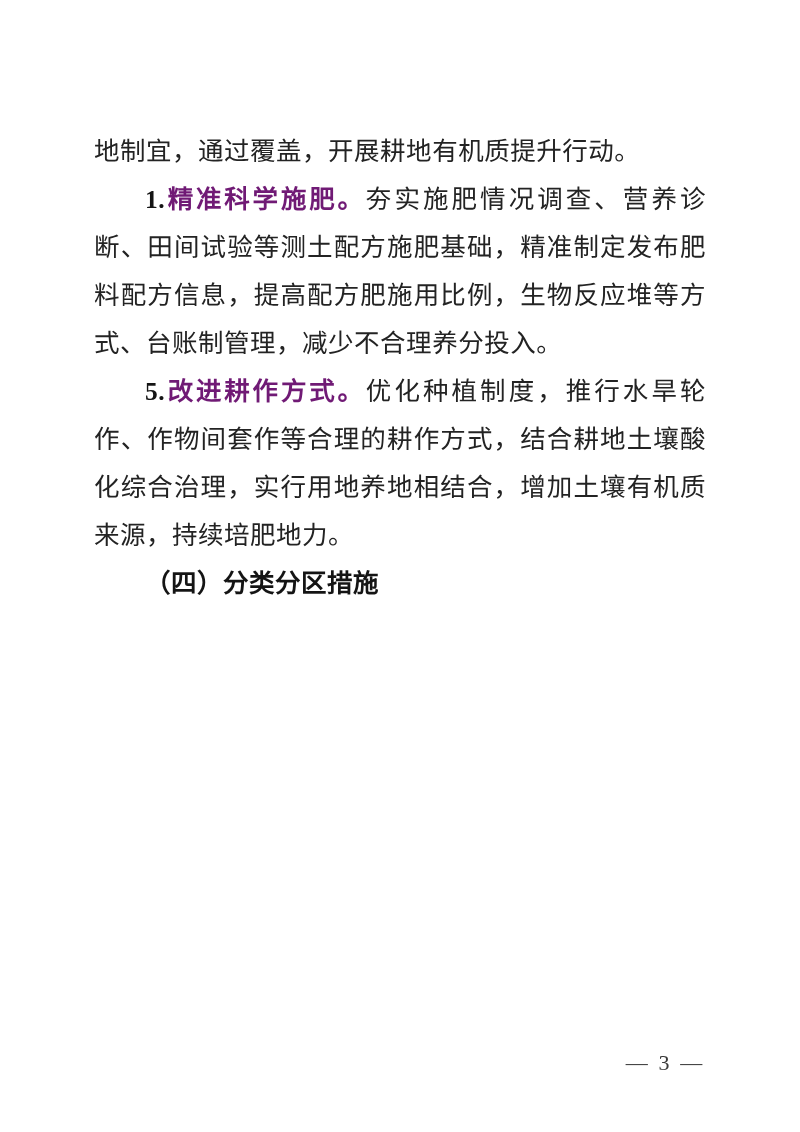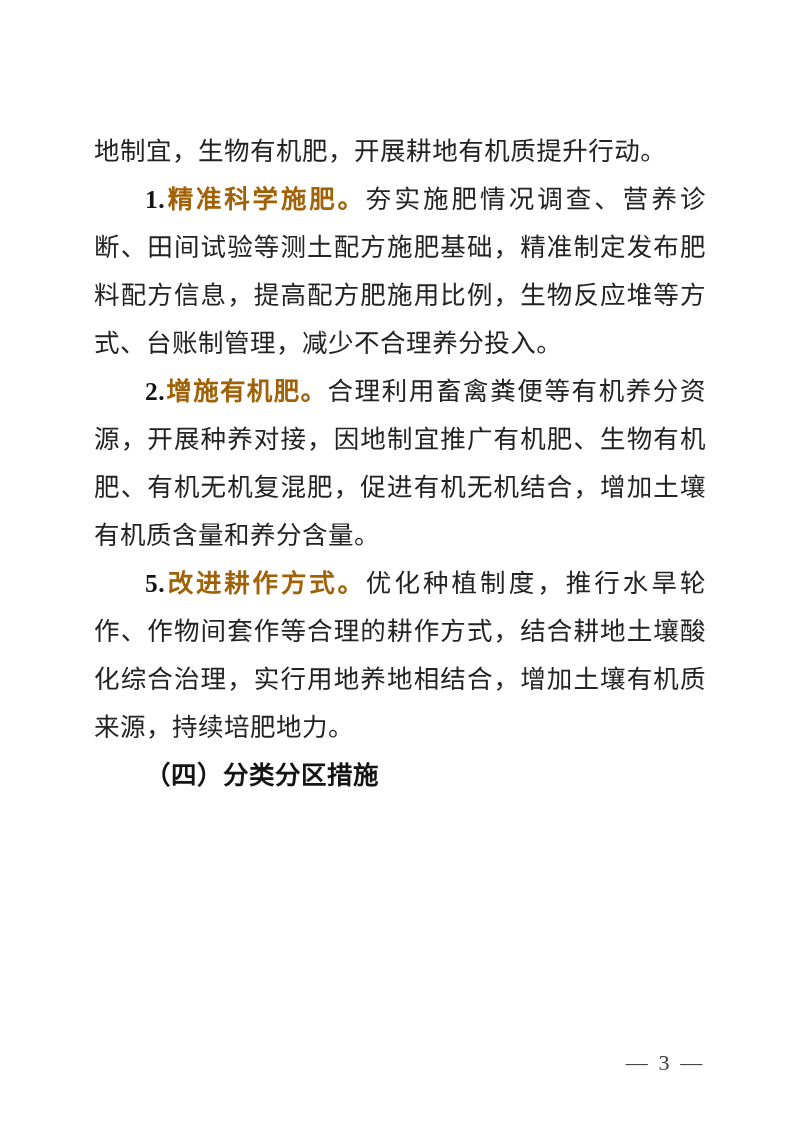--- a/index.html
+++ b/index.html
@@ -39,21 +39,21 @@
     word-break: break-all;
     font-family: "Liberation Serif", "DejaVu Serif", serif;
     font-weight: 400;
   }
   .para.indent {
     text-indent: 2em;
   }
   
   .b {
     font-weight: 700;
-    color: #a16207;
+    color: #701a75;
     letter-spacing: 0.01em;
   }
   
   .num {
     font-weight: 700;
     color: #141414;
   }
   .heading {
     margin: 0;
     padding: 0;
@@ -77,25 +77,24 @@
     font-family: "Liberation Serif", "DejaVu Serif", serif;
   }
 </style>
 </head>
 <body>
 
 <div class="page">
 
   <div class="page-body">
 
-    <p class="para"><span>地制宜，生物有机肥，开展耕地有机质提升行动。</span></p>
+    <p class="para"><span>地制宜，通过覆盖，开展耕地有机质提升行动。</span></p>
 
     <p class="para indent"><span class="num">1.</span><span class="b">精准科学施肥。</span><span>夯实施肥情况调查、营养诊断、田间试验等测土配方施肥基础，精准制定发布肥料配方信息，提高配方肥施用比例，生物反应堆等方式、台账制管理，减少不合理养分投入。</span></p>
 
-    <p class="para indent"><span class="num">2.</span><span class="b">增施有机肥。</span><span>合理利用畜禽粪便等有机养分资源，开展种养对接，因地制宜推广有机肥、生物有机肥、有机无机复混肥，促进有机无机结合，增加土壤有机质含量和养分含量。</span></p>
 
 
 
     <p class="para indent"><span class="num">5.</span><span class="b">改进耕作方式。</span><span>优化种植制度，推行水旱轮作、作物间套作等合理的耕作方式，结合耕地土壤酸化综合治理，实行用地养地相结合，增加土壤有机质来源，持续培肥地力。</span></p>
 
     <p class="heading">（四）分类分区措施</p>
 
   </div>
 
   <div class="page-number">— 3 —</div>

